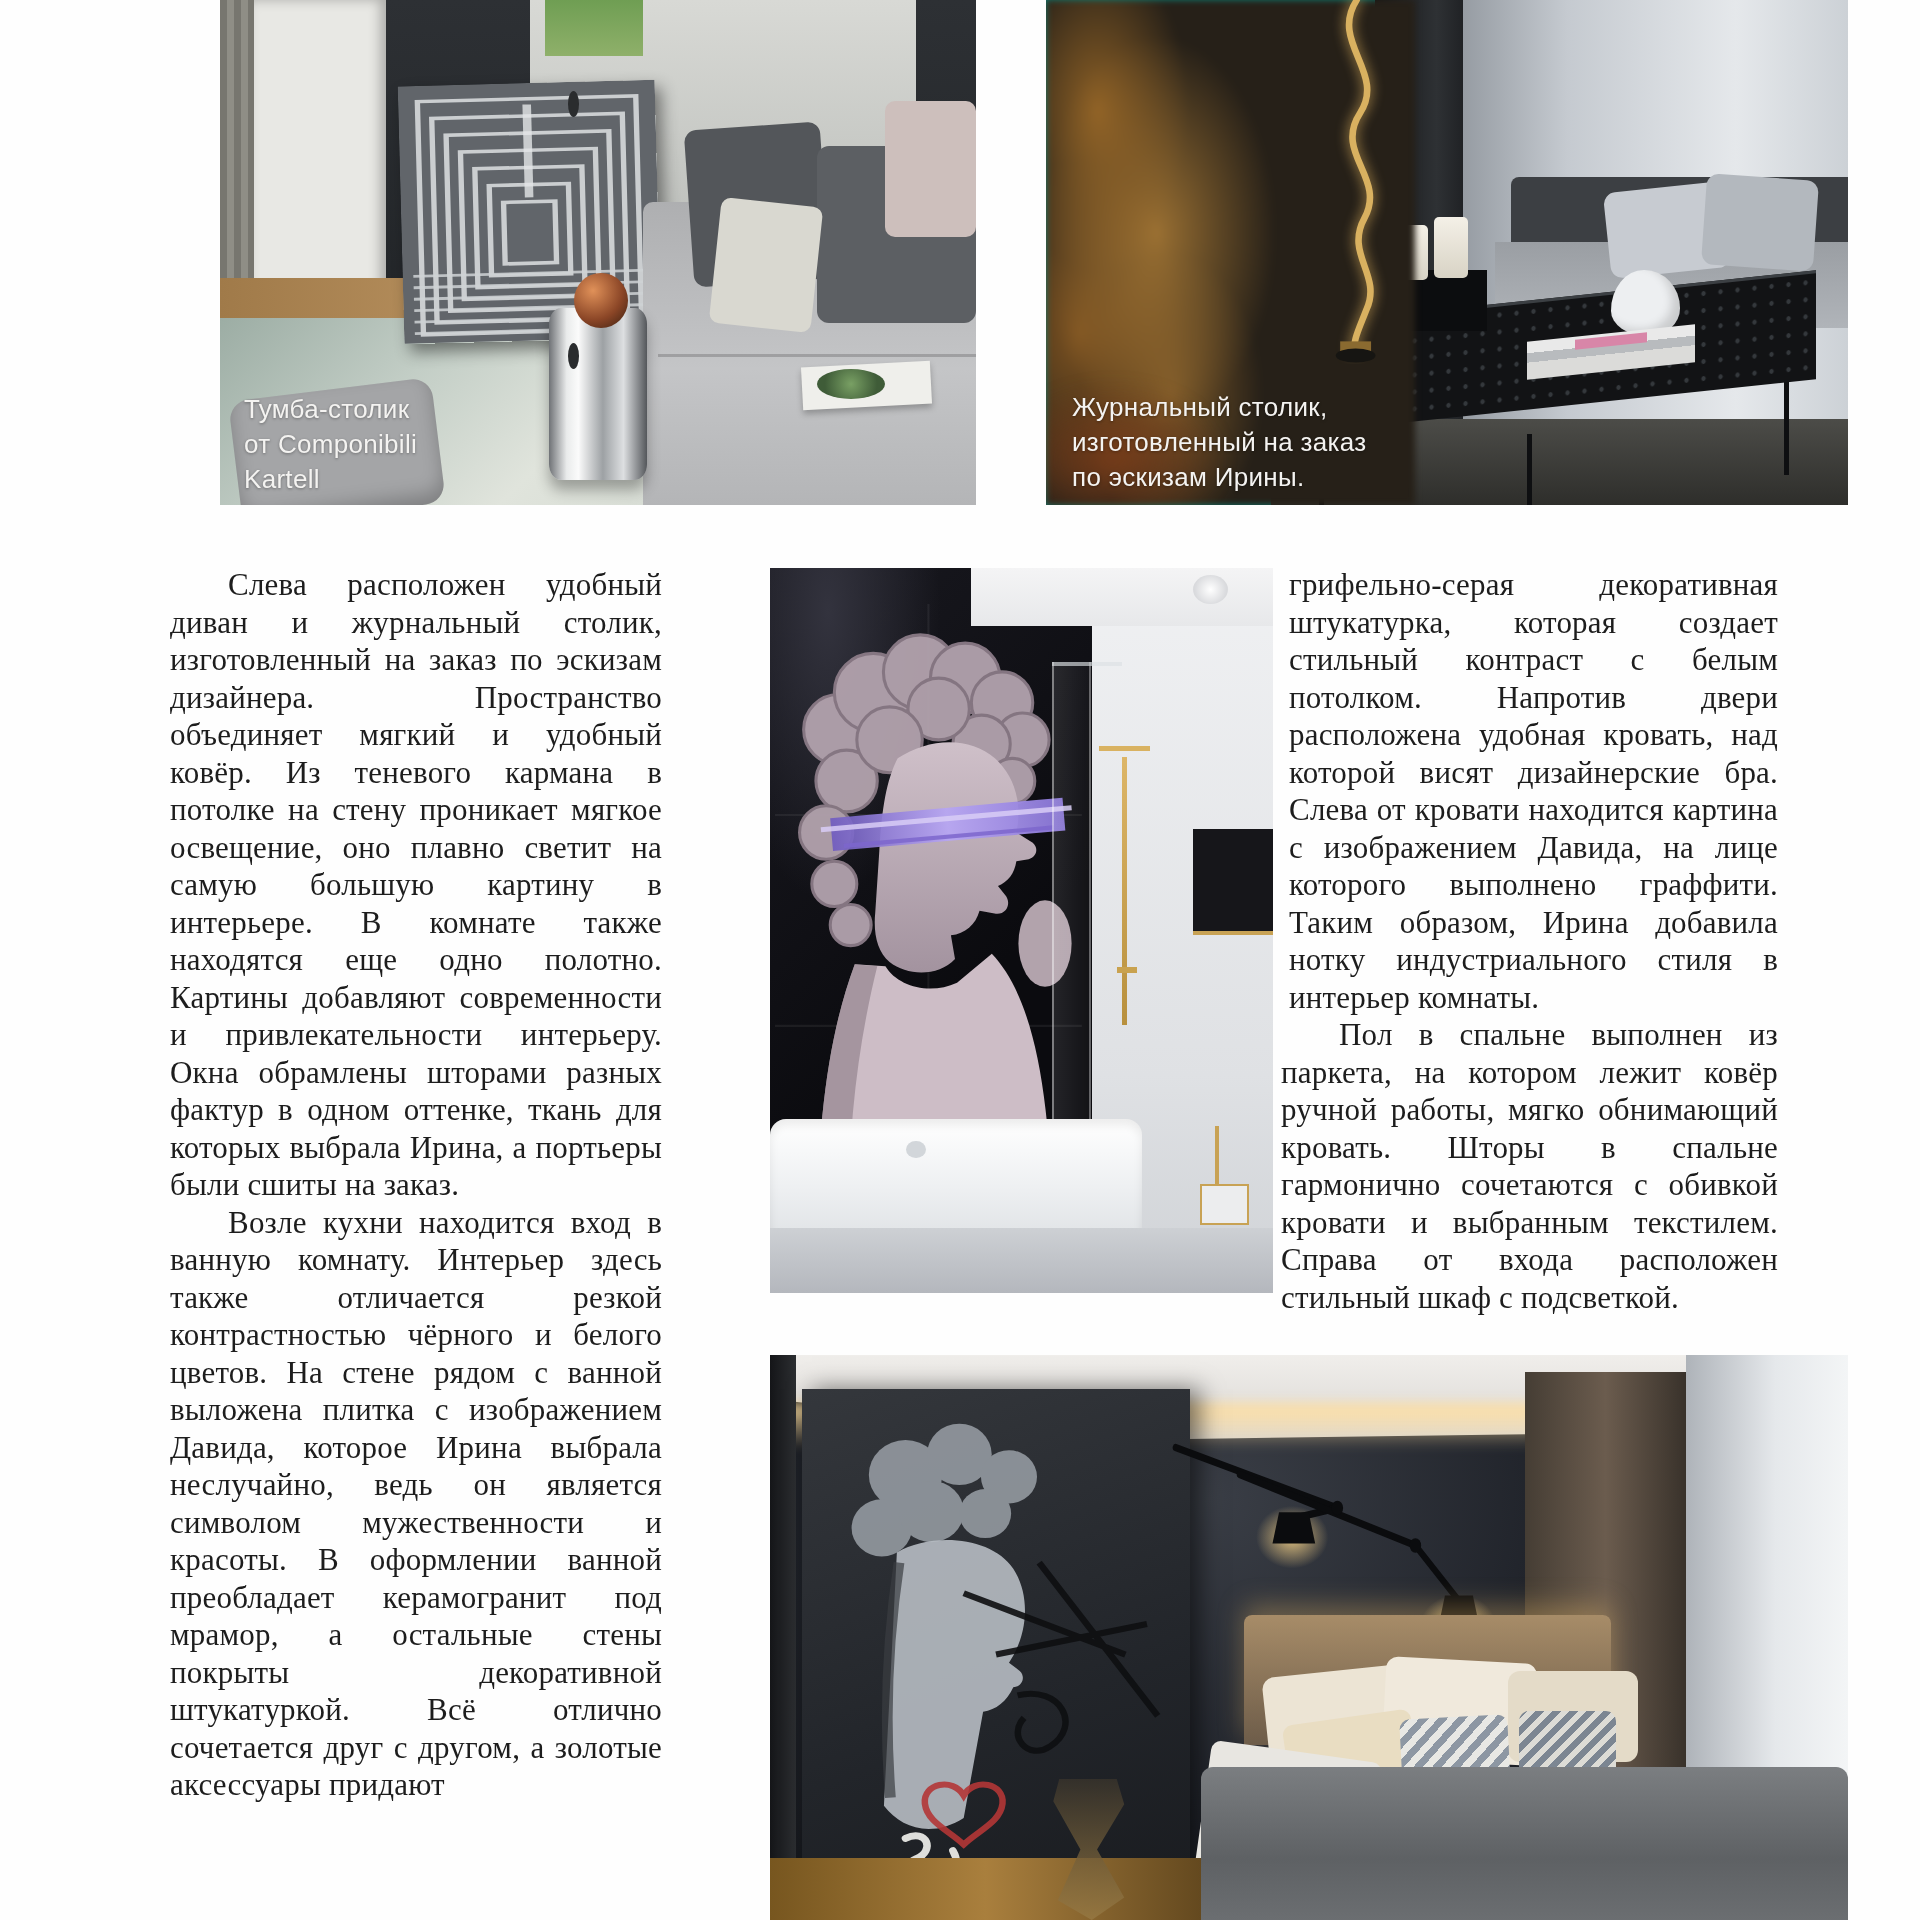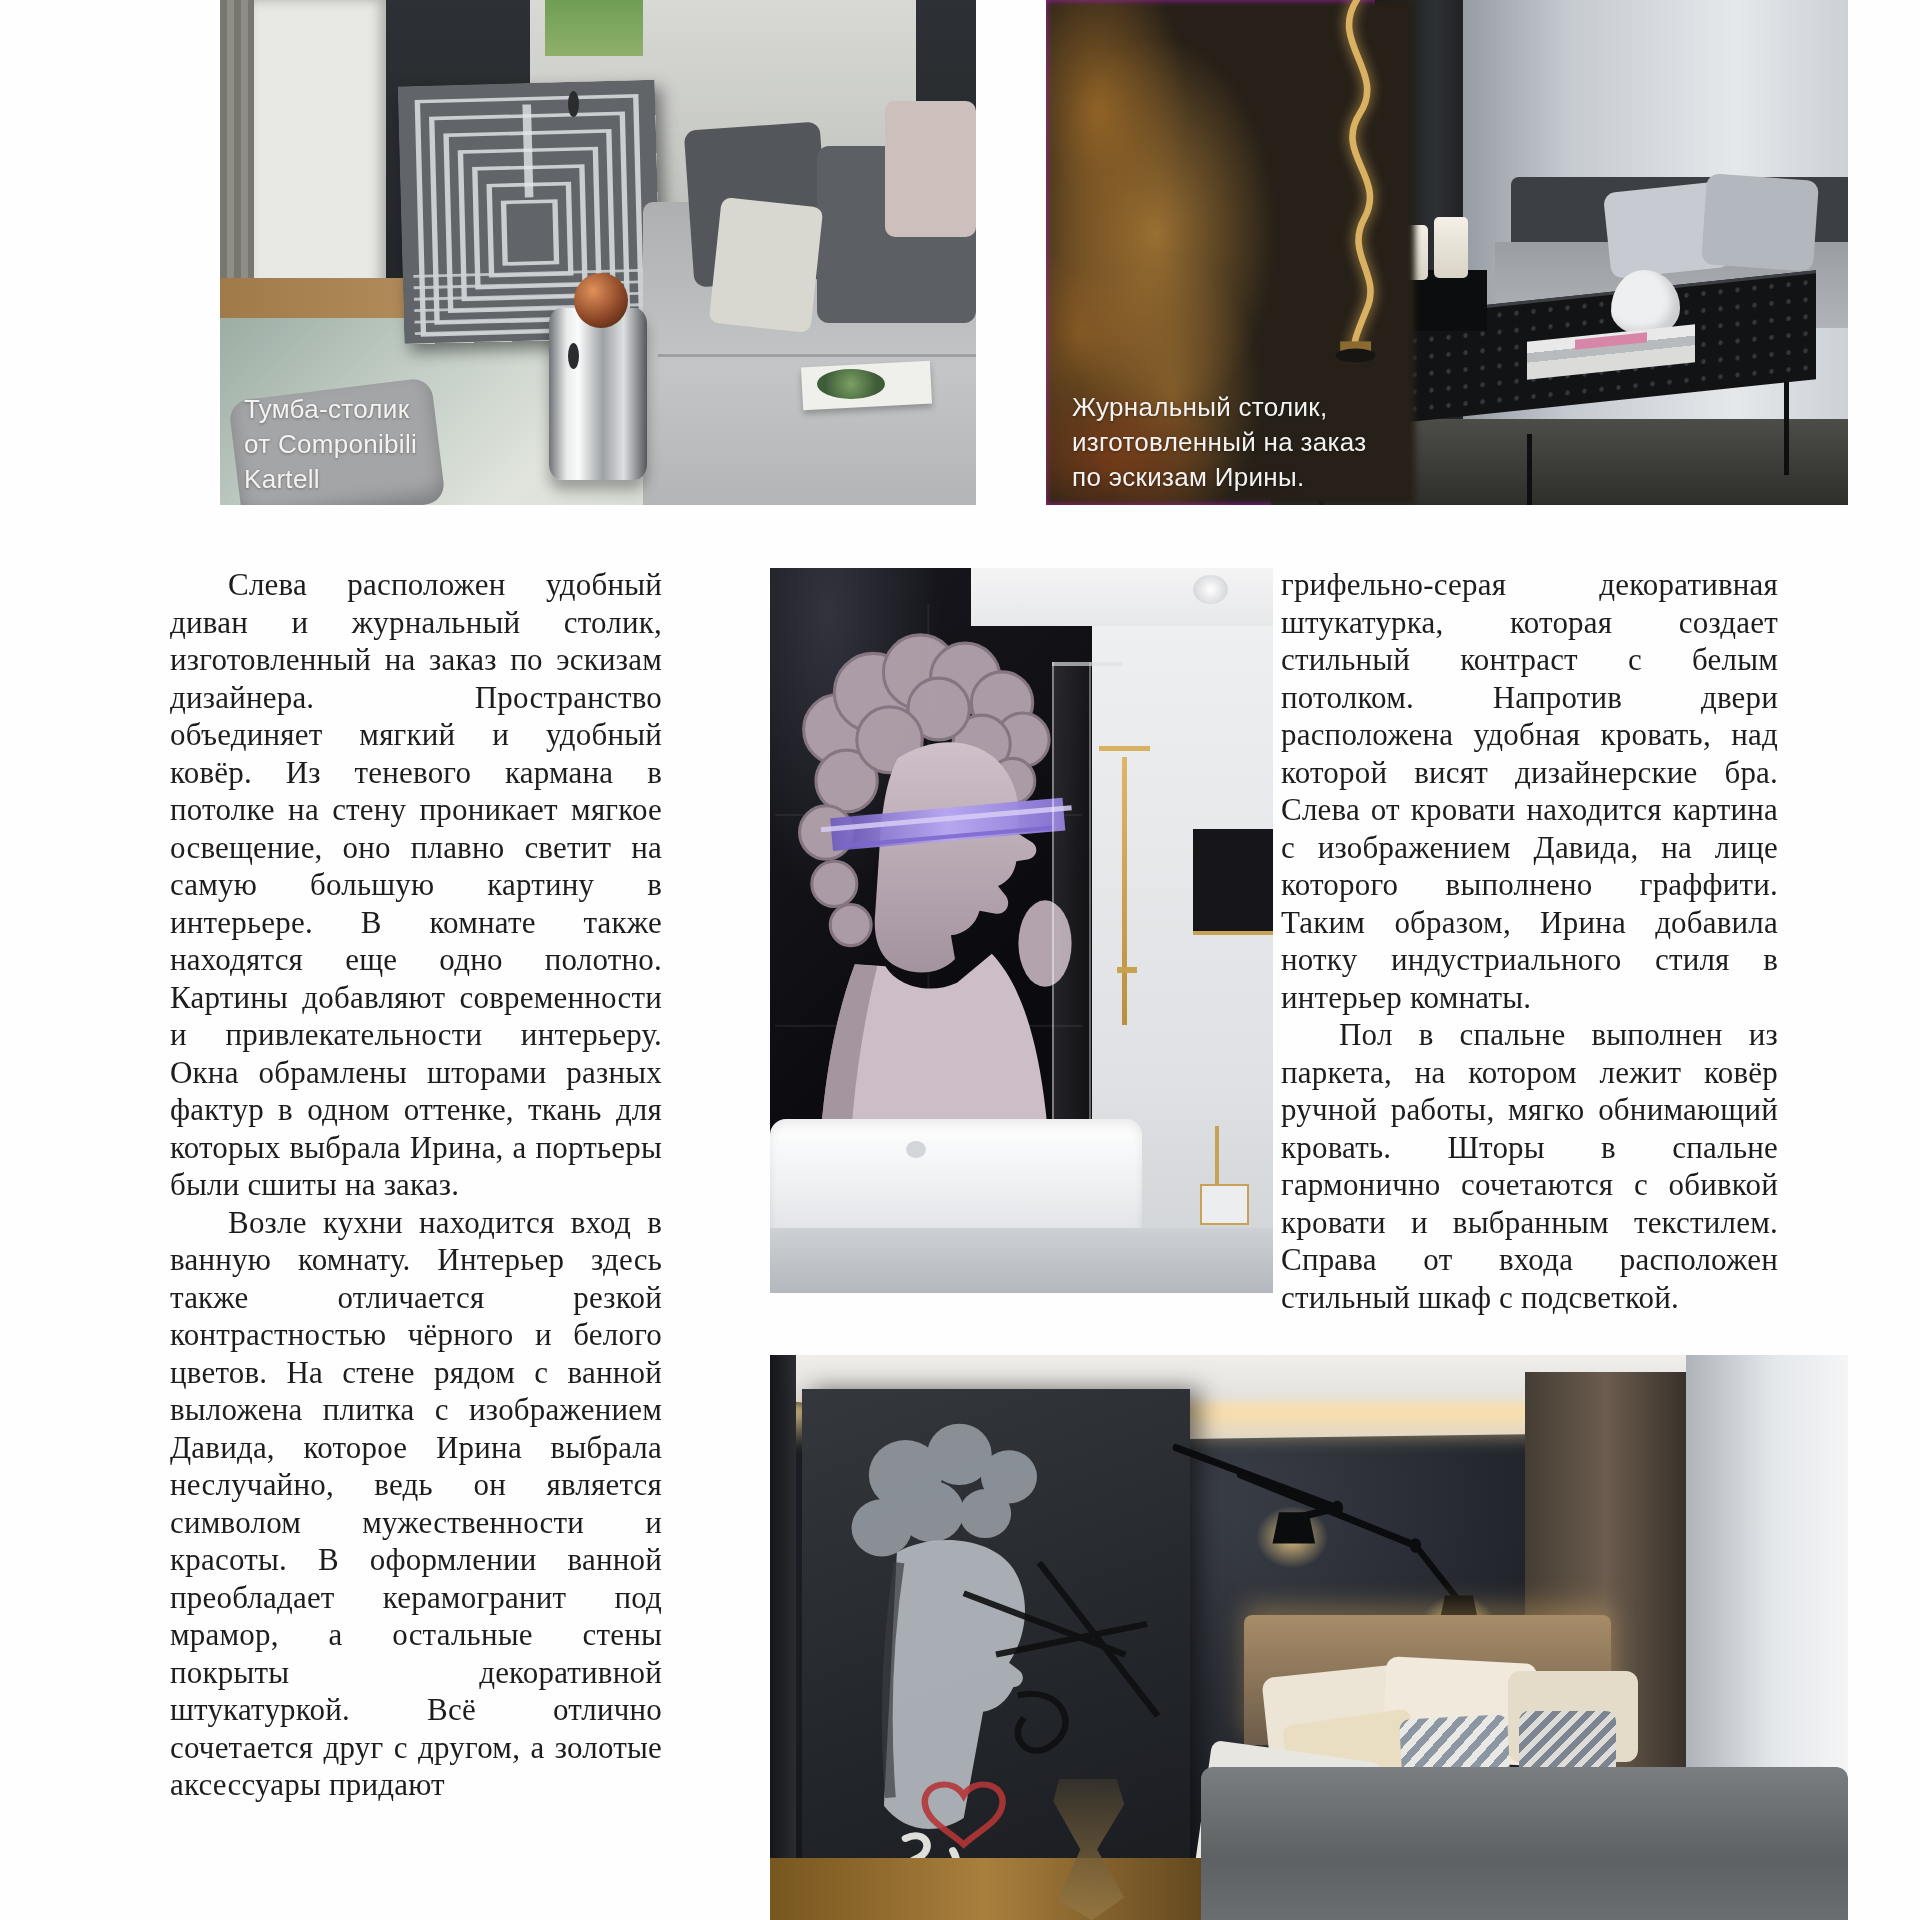--- a/index.html
+++ b/index.html
@@ -7,21 +7,21 @@
         font-family:"Liberation Serif",serif;color:#1d1d1d;}
   figure{margin:0;}
   .photo{position:absolute;overflow:hidden;background:#222;margin-left:48px;}
   .photo *{position:absolute;}
   .caption{font-family:"Liberation Sans",sans-serif;font-size:26px;line-height:35px;
            white-space:pre-line;letter-spacing:.3px;z-index:30;}
   .caption.light{color:#f4f3f1;text-shadow:0 1px 3px rgba(0,0,0,.35);}
   .caption.dark{color:#6e6e6e;text-shadow:none;}
   .col{position:absolute;text-align:justify;font-size:31px;line-height:37.5px;letter-spacing:.2px;overflow:hidden;}
   .col p{margin:0;text-indent:58px;}
-  .col p.no-indent{text-indent:0;}
+  .col p.no-indent{text-indent:0;margin-left:8px;}
 
   
   .p1{background:linear-gradient(180deg,#2d3034,#212427 70%,#1d2023);}
   .p1 .curtain{left:0;top:0;width:8%;height:74%;
      background:repeating-linear-gradient(90deg,#77766f 0 7px,#8f8e86 7px 14px);}
   .p1 .radiator{left:4.5%;top:0;width:17.5%;height:63%;border-radius:0 0 10px 10px;
      background:repeating-linear-gradient(90deg,#ececе8 0 6px,#c7c7c1 6px 10px,#f3f3ef 10px 17px);
      background-color:#e8e8e4;box-shadow:inset -6px 0 12px rgba(0,0,0,.25);}
   .p1 .wood{left:0;top:55%;width:72%;height:14%;
      background:linear-gradient(90deg,#a07a49,#bb9462 55%,#a8824f);}
@@ -50,21 +50,21 @@
   .p1 .pil-d2{left:79%;top:29%;width:21%;height:35%;border-radius:12px;background:#5c5f63;}
   .p1 .pil-blush{left:88%;top:20%;width:12%;height:27%;border-radius:10px;background:#cdbfbc;}
   .p1 .pil-light{left:65.5%;top:40%;width:13.5%;height:25%;border-radius:10px;background:#d9d8d0;transform:rotate(6deg);}
   .p1 .book{left:77%;top:72%;width:17%;height:8.5%;background:#efefeb;transform:rotate(-3deg);
      box-shadow:0 4px 6px rgba(0,0,0,.25);}
   .p1 .book-art{left:79%;top:73%;width:9%;height:6%;border-radius:50%;
      background:radial-gradient(circle,#79a064,#3f5c38 70%);}
   .p1 .caption{left:24px;bottom:8px;}
 
   
-  .p2{background:#a21caf;text-decoration:underline;}
+  .p2{background:#0f766e;text-decoration:underline;}
   .p2 .sheer{left:50%;top:0;width:50%;height:100%;
      background:linear-gradient(90deg,#8f959c,#c5cad0 30%,#e5e8eb 72%,#ccd1d6),
      repeating-linear-gradient(90deg,rgba(255,255,255,.18) 0 8px,rgba(0,0,0,.07) 8px 16px);}
   .p2 .dark-curtain{left:41%;top:0;width:11%;height:100%;
      background:linear-gradient(90deg,#141517,#2e3134 70%,#202225);}
   .p2 .branches{left:0;top:0;width:46%;height:100%;filter:blur(3px);
      background:
        radial-gradient(ellipse 130px 230px at 14% 22%,rgba(160,108,40,.85),transparent 70%),
        radial-gradient(ellipse 170px 280px at 30% 46%,rgba(192,138,59,.75),transparent 70%),
        radial-gradient(ellipse 150px 240px at 9% 66%,rgba(138,90,34,.85),transparent 72%),

